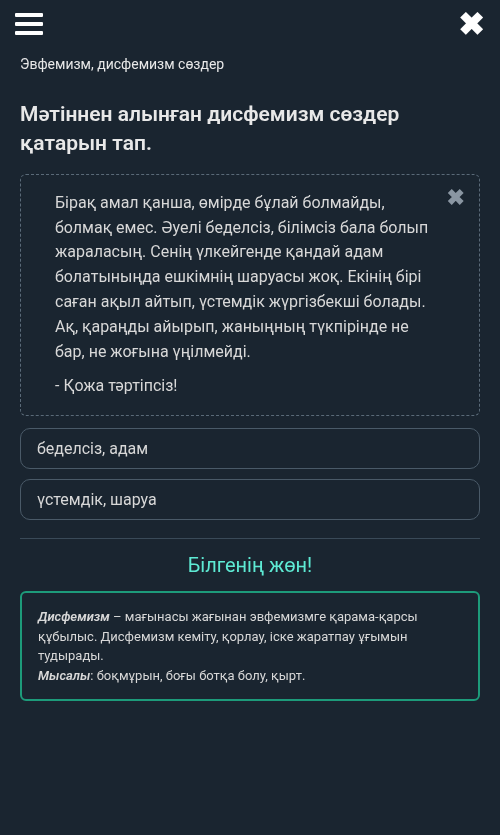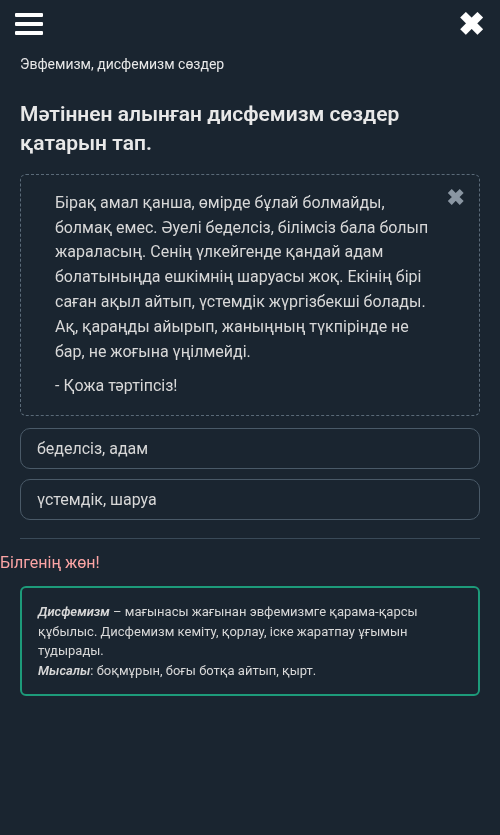--- a/index.html
+++ b/index.html
@@ -101,22 +101,23 @@
     .option.correct {
       border: 2px solid #1d9b7a;
       color: #e8e8e8;
     }
     .divider {
       border: none;
       border-top: 1px solid #3a4a58;
       margin: 18px 20px 14px 20px;
     }
     .hint-title {
-      color: #fca5a5;
-      font-size: 16px;
+      text-align: center;
+      color: #5eead4;
+      font-size: 20px;
       margin-bottom: 14px;
     }
     .info-card {
       margin: 0 20px;
       border: 2px solid #1d9b7a;
       border-radius: 6px;
       padding: 14px 16px;
       font-size: 13px;
       line-height: 1.5;
       color: #d8d8d8;
@@ -158,14 +159,14 @@
     <span>үстемдік, шаруа</span>
   </div>
 </div>
 
 <hr class="divider">
 
 <div class="hint-title">Білгенің жөн!</div>
 
 <div class="info-card">
   <em>Дисфемизм</em><span> – мағынасы жағынан эвфемизмге қарама-қарсы құбылыс. Дисфемизм кеміту, қорлау, іске жаратпау ұғымын тудырады.</span><br>
-  <em>Мысалы</em><span>: боқмұрын, боғы ботқа айтып, қырт.</span>
+  <em>Мысалы</em><span>: боқмұрын, боғы ботқа болу, қырт.</span>
 </div>
 
 </body></html>

